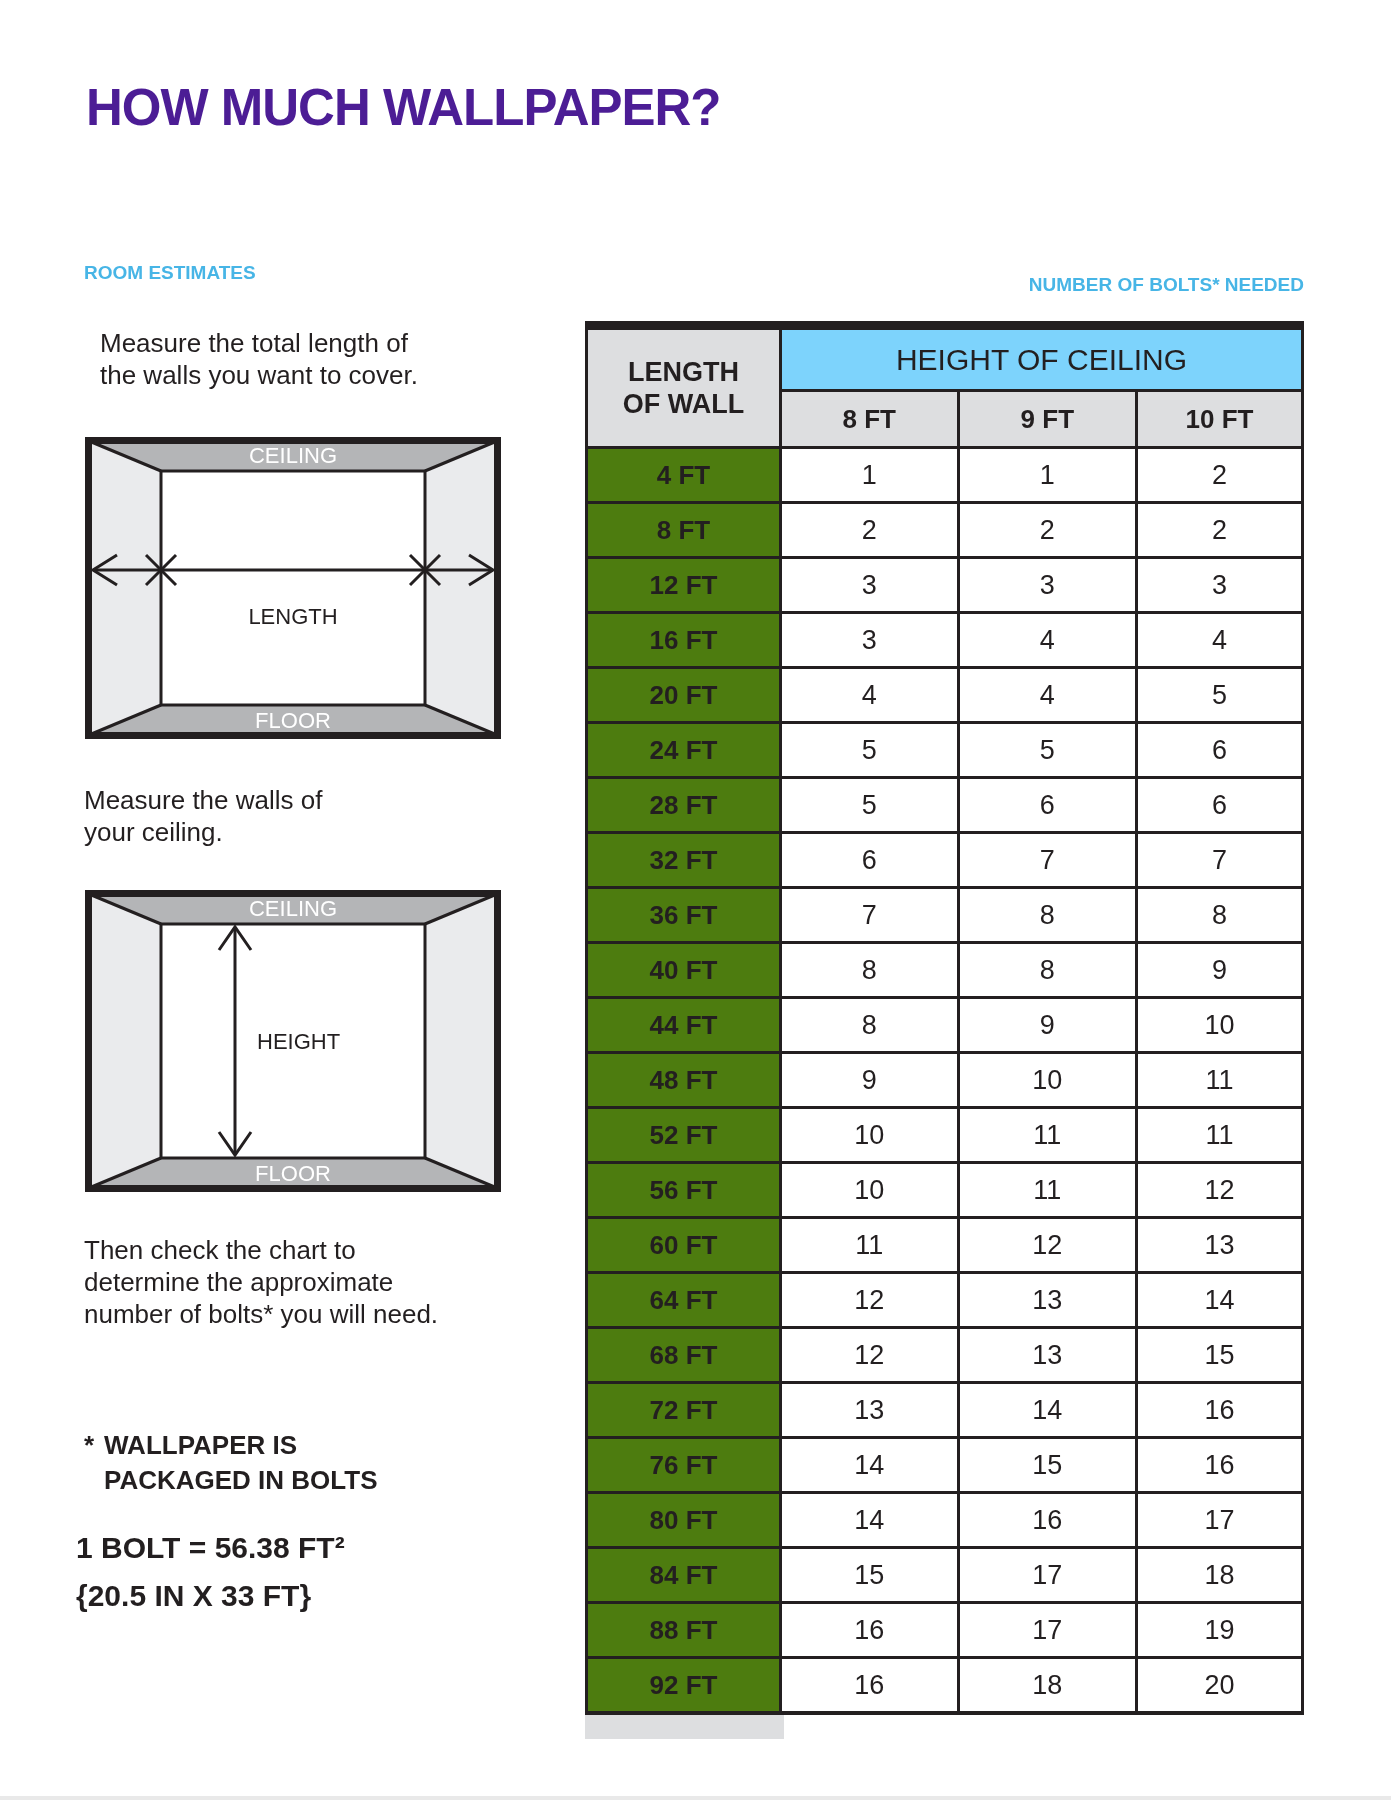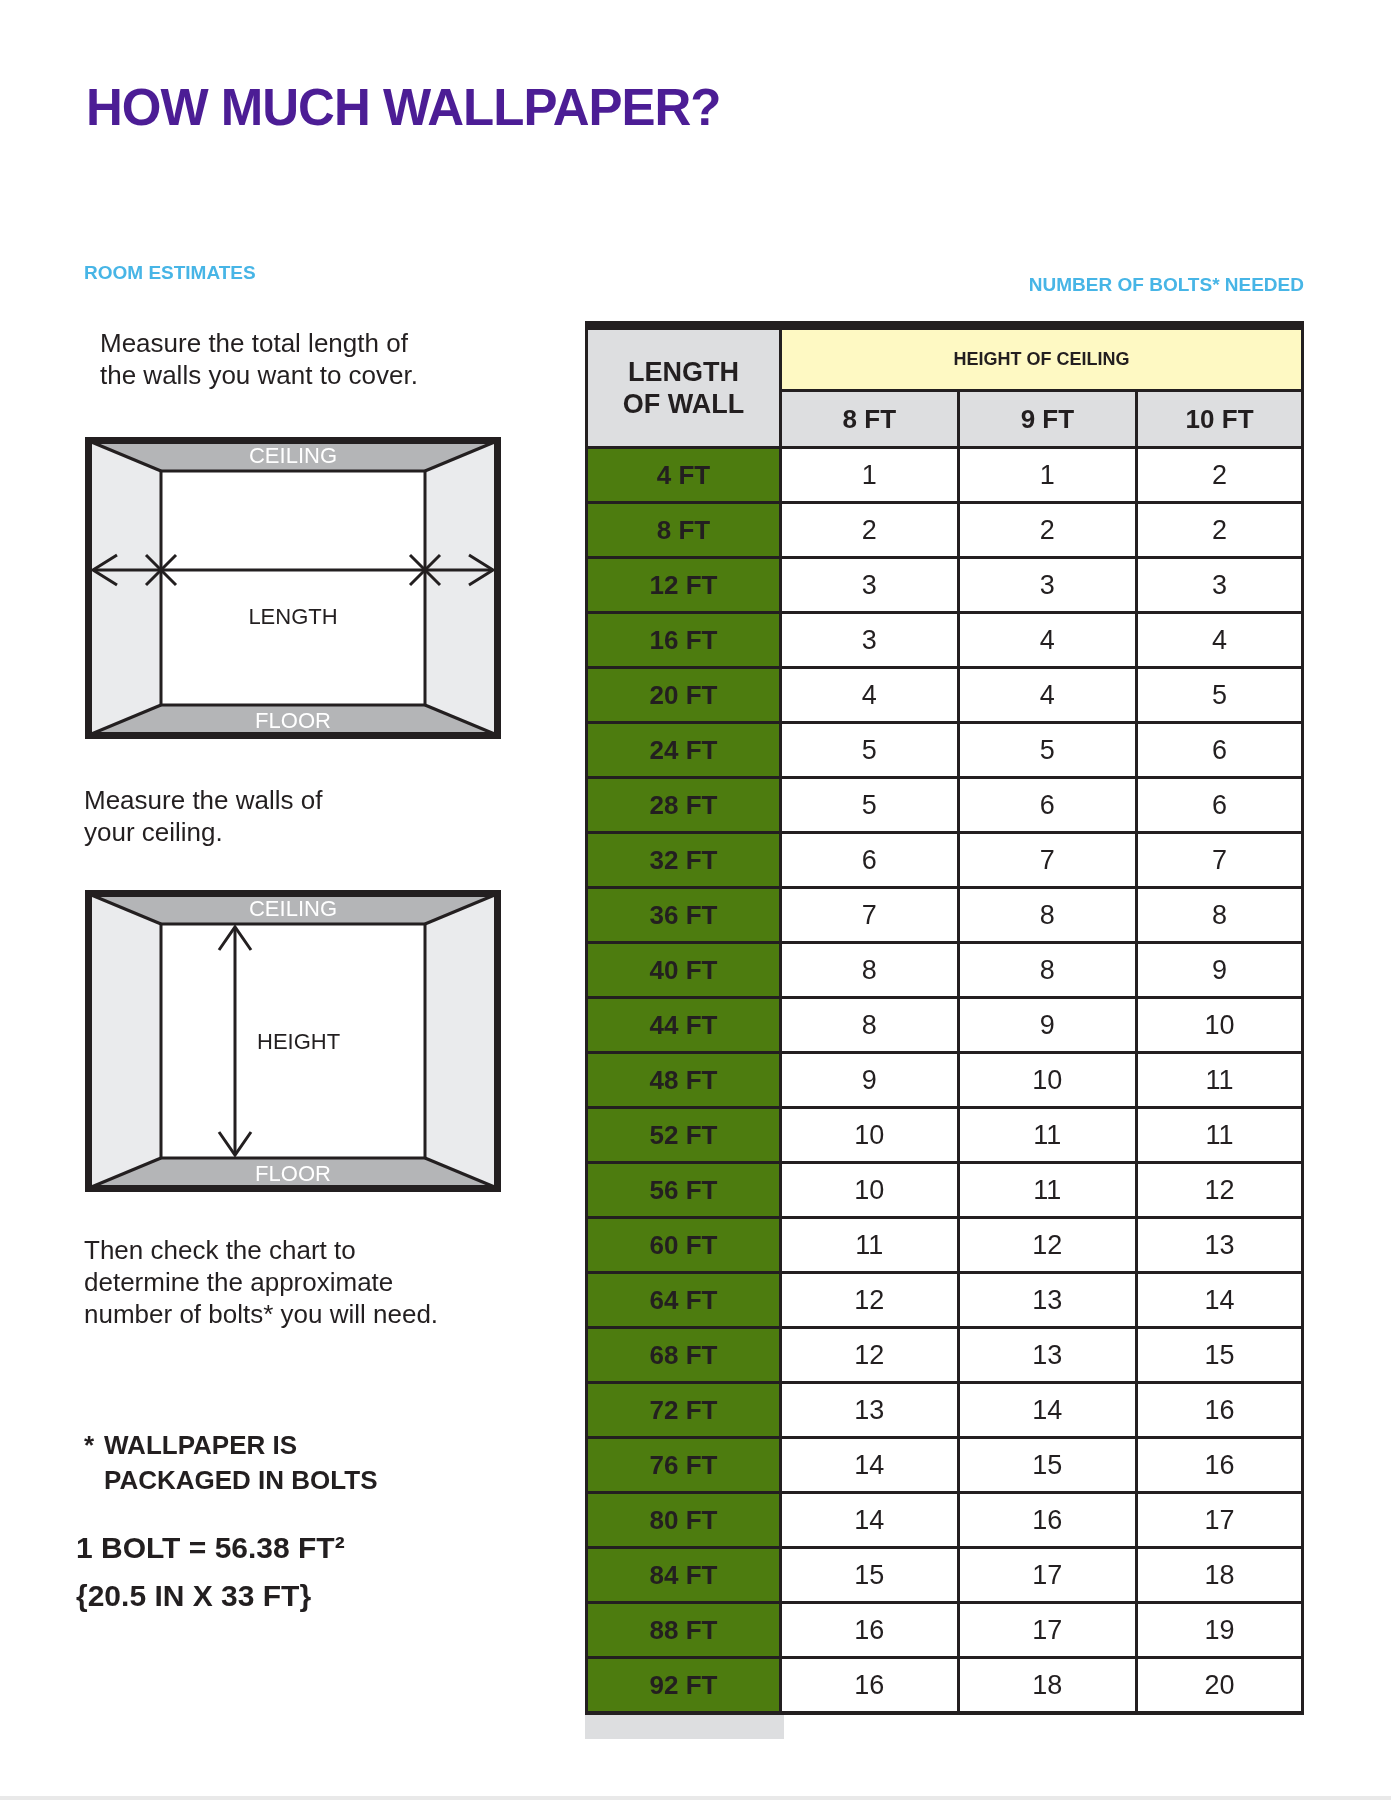--- a/index.html
+++ b/index.html
@@ -39,21 +39,21 @@
     border-top:9px solid #231f20;border-left:3px solid #231f20;
     border-right:3px solid #231f20;border-bottom:4px solid #231f20;
   }
   table.bolts th, table.bolts td{
     border:3px solid #231f20;text-align:center;vertical-align:middle;padding:0;
   }
   th.corner{
     width:193px;height:116px;background:#dddee0;font-size:27px;font-weight:700;
     white-space:pre-line;line-height:32px;border-right:8px solid #231f20;
   }
-  th.group{height:57px;background:#fef9c3;font-size:18px;font-weight:700;}
+  th.group{height:57px;background:#7dd3fc;font-size:30px;font-weight:400;}
   th.colhead{height:52px;background:#dddee0;font-size:26px;font-weight:700;border-bottom:4px solid #231f20;}
   th.rowlabel{
     background:#4d7c0f;font-size:26px;font-weight:700;height:52px;
     border-right:8px solid #231f20;
   }
   td.val{background:#ffffff;font-size:27px;font-weight:400;height:52px;}
   .col-8{width:178px;}.col-9{width:179px;margin-left:32px;}.col-10{width:166px;}
   .stub{width:199px;height:24px;background:#dddee0;}
   .bottom-edge{left:0;bottom:0;width:100%;height:4px;background:#e9e9e9;}
 </style>

